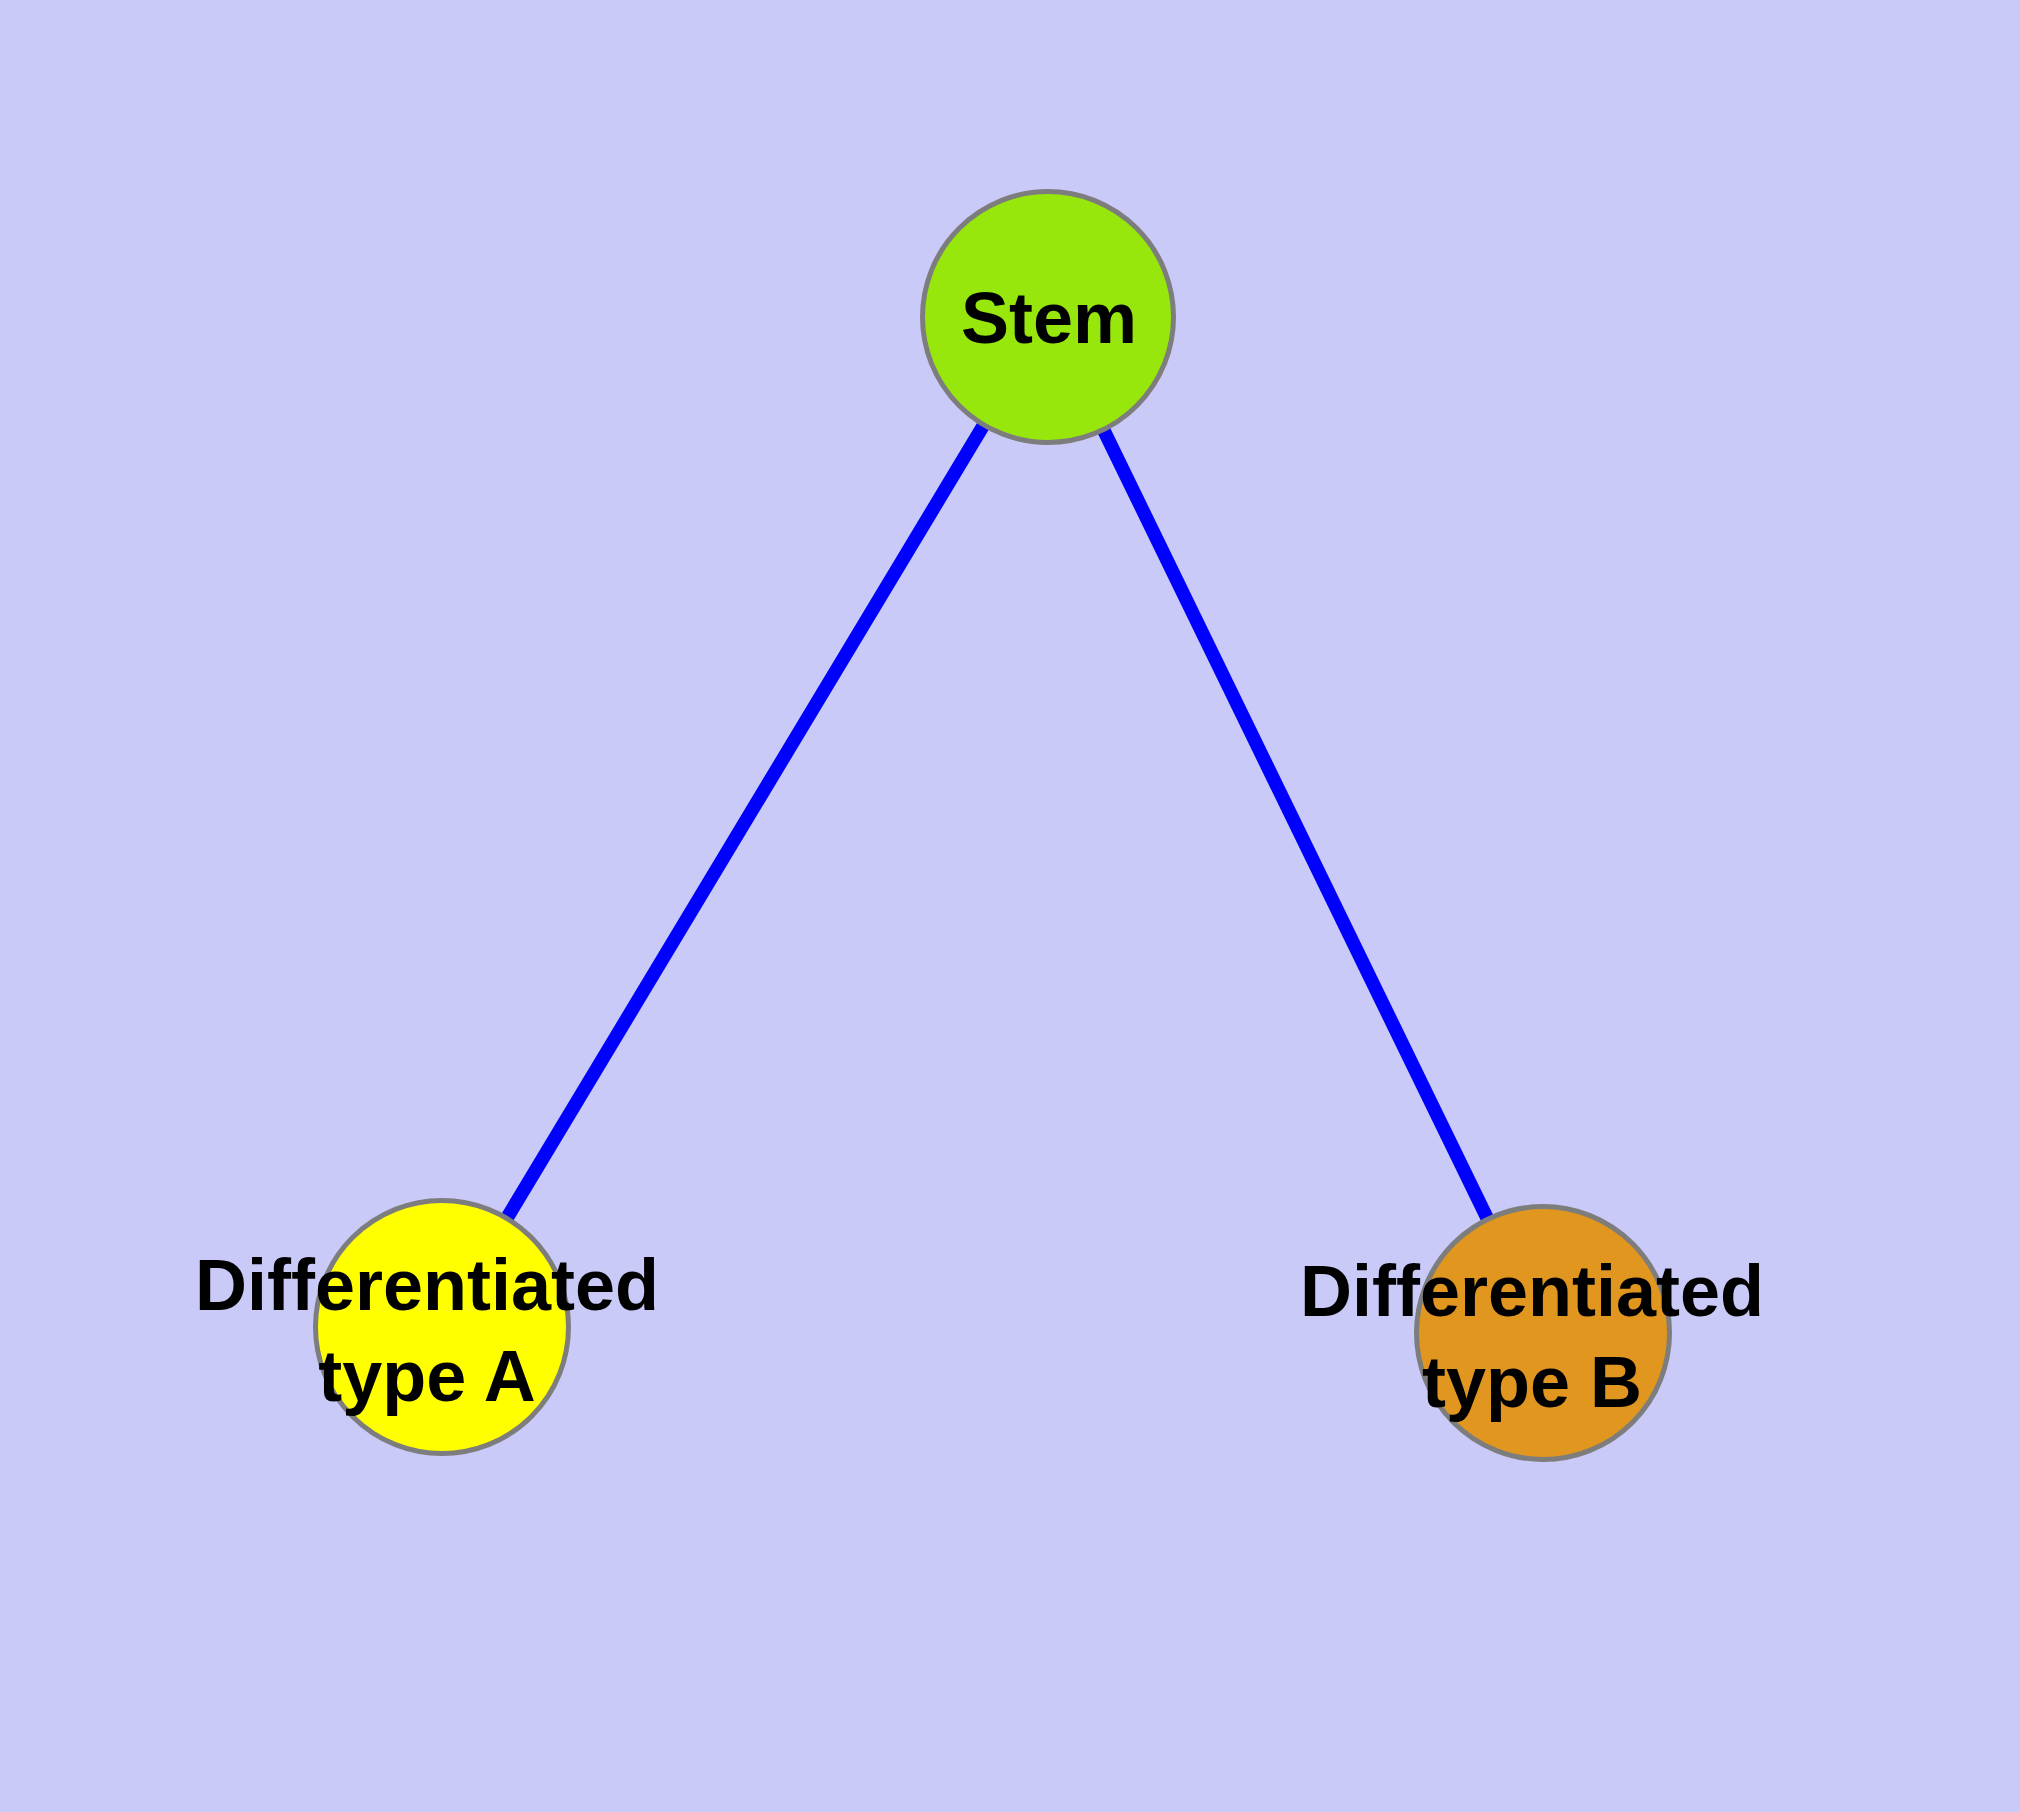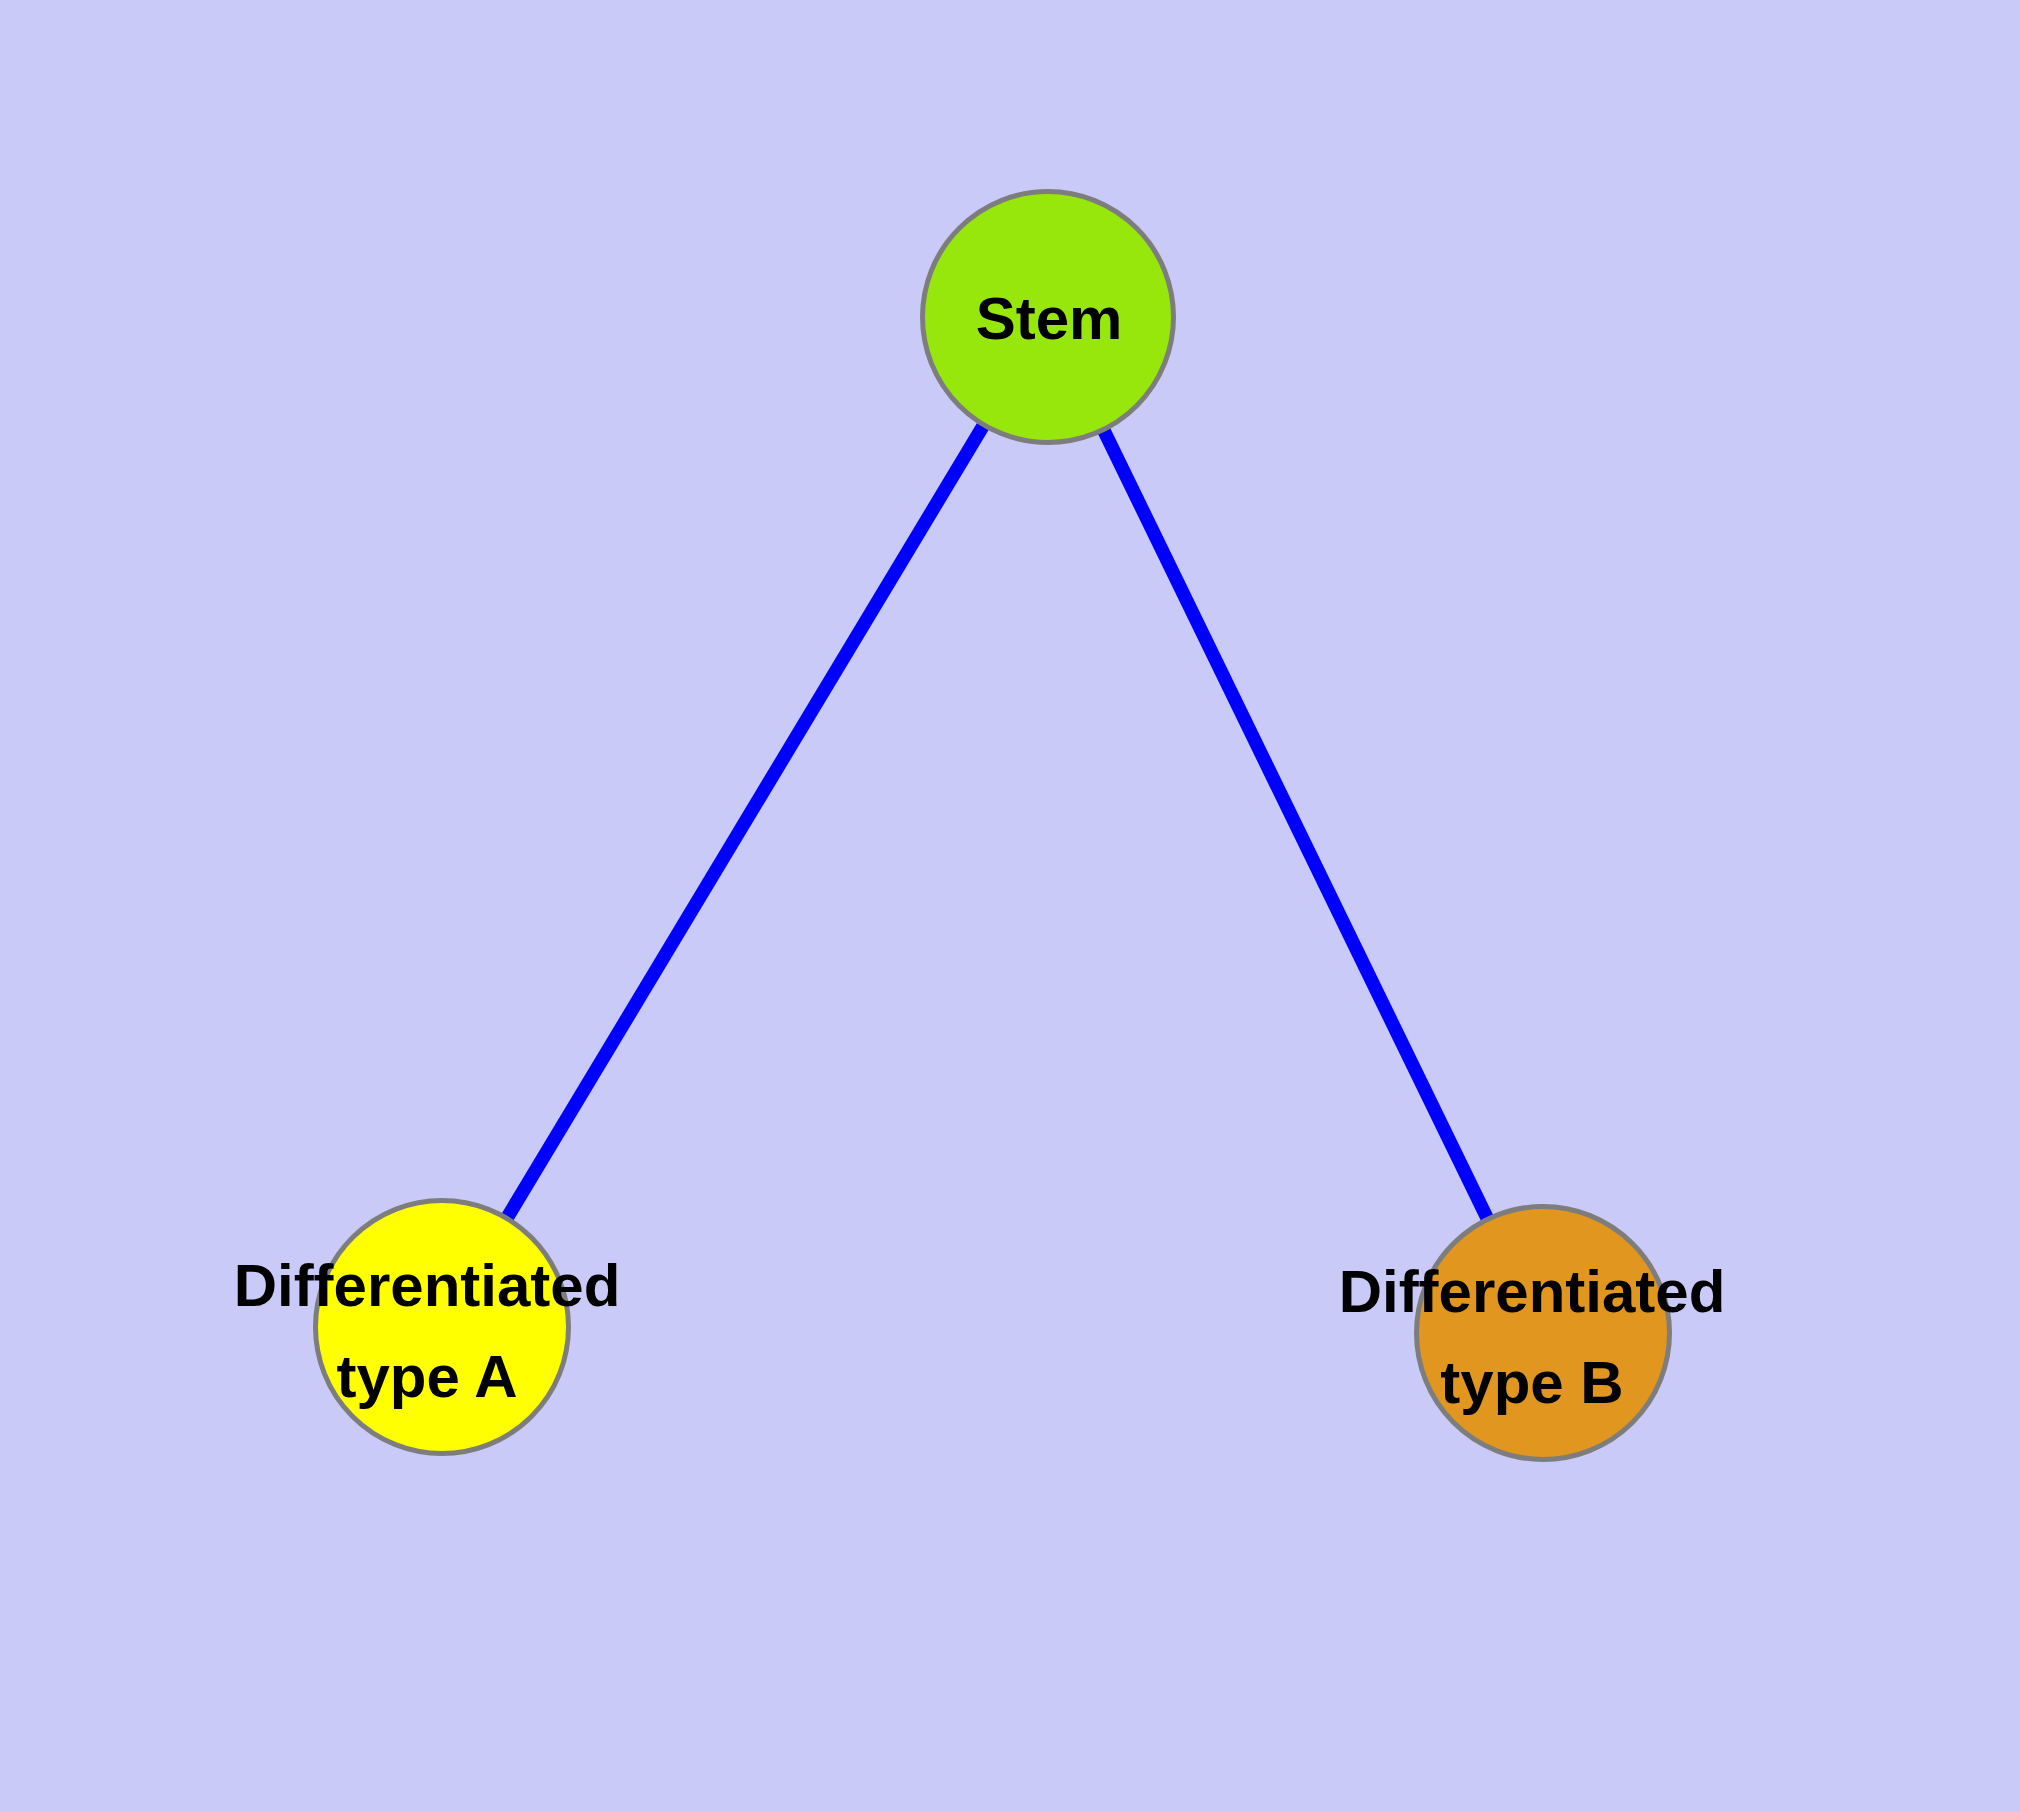--- a/index.html
+++ b/index.html
@@ -29,21 +29,21 @@
   .node-circle {
     position: absolute;
     border-radius: 50%;
     border: 5.1px solid #7D7D7D;
     box-sizing: border-box;
   }
   .node-label {
     position: absolute;
     transform: translateX(-50%);
     font-weight: bold;
-    font-size: 60px;
+    font-size: 72px;
     line-height: 91px;
     text-align: center;
     white-space: pre-line;
     color: #000000;
   }
 </style>
 </head>
 <body>
 
 <div class="canvas" style="width: 2021px; height: 1812px; background: rgb(202, 202, 248);">

